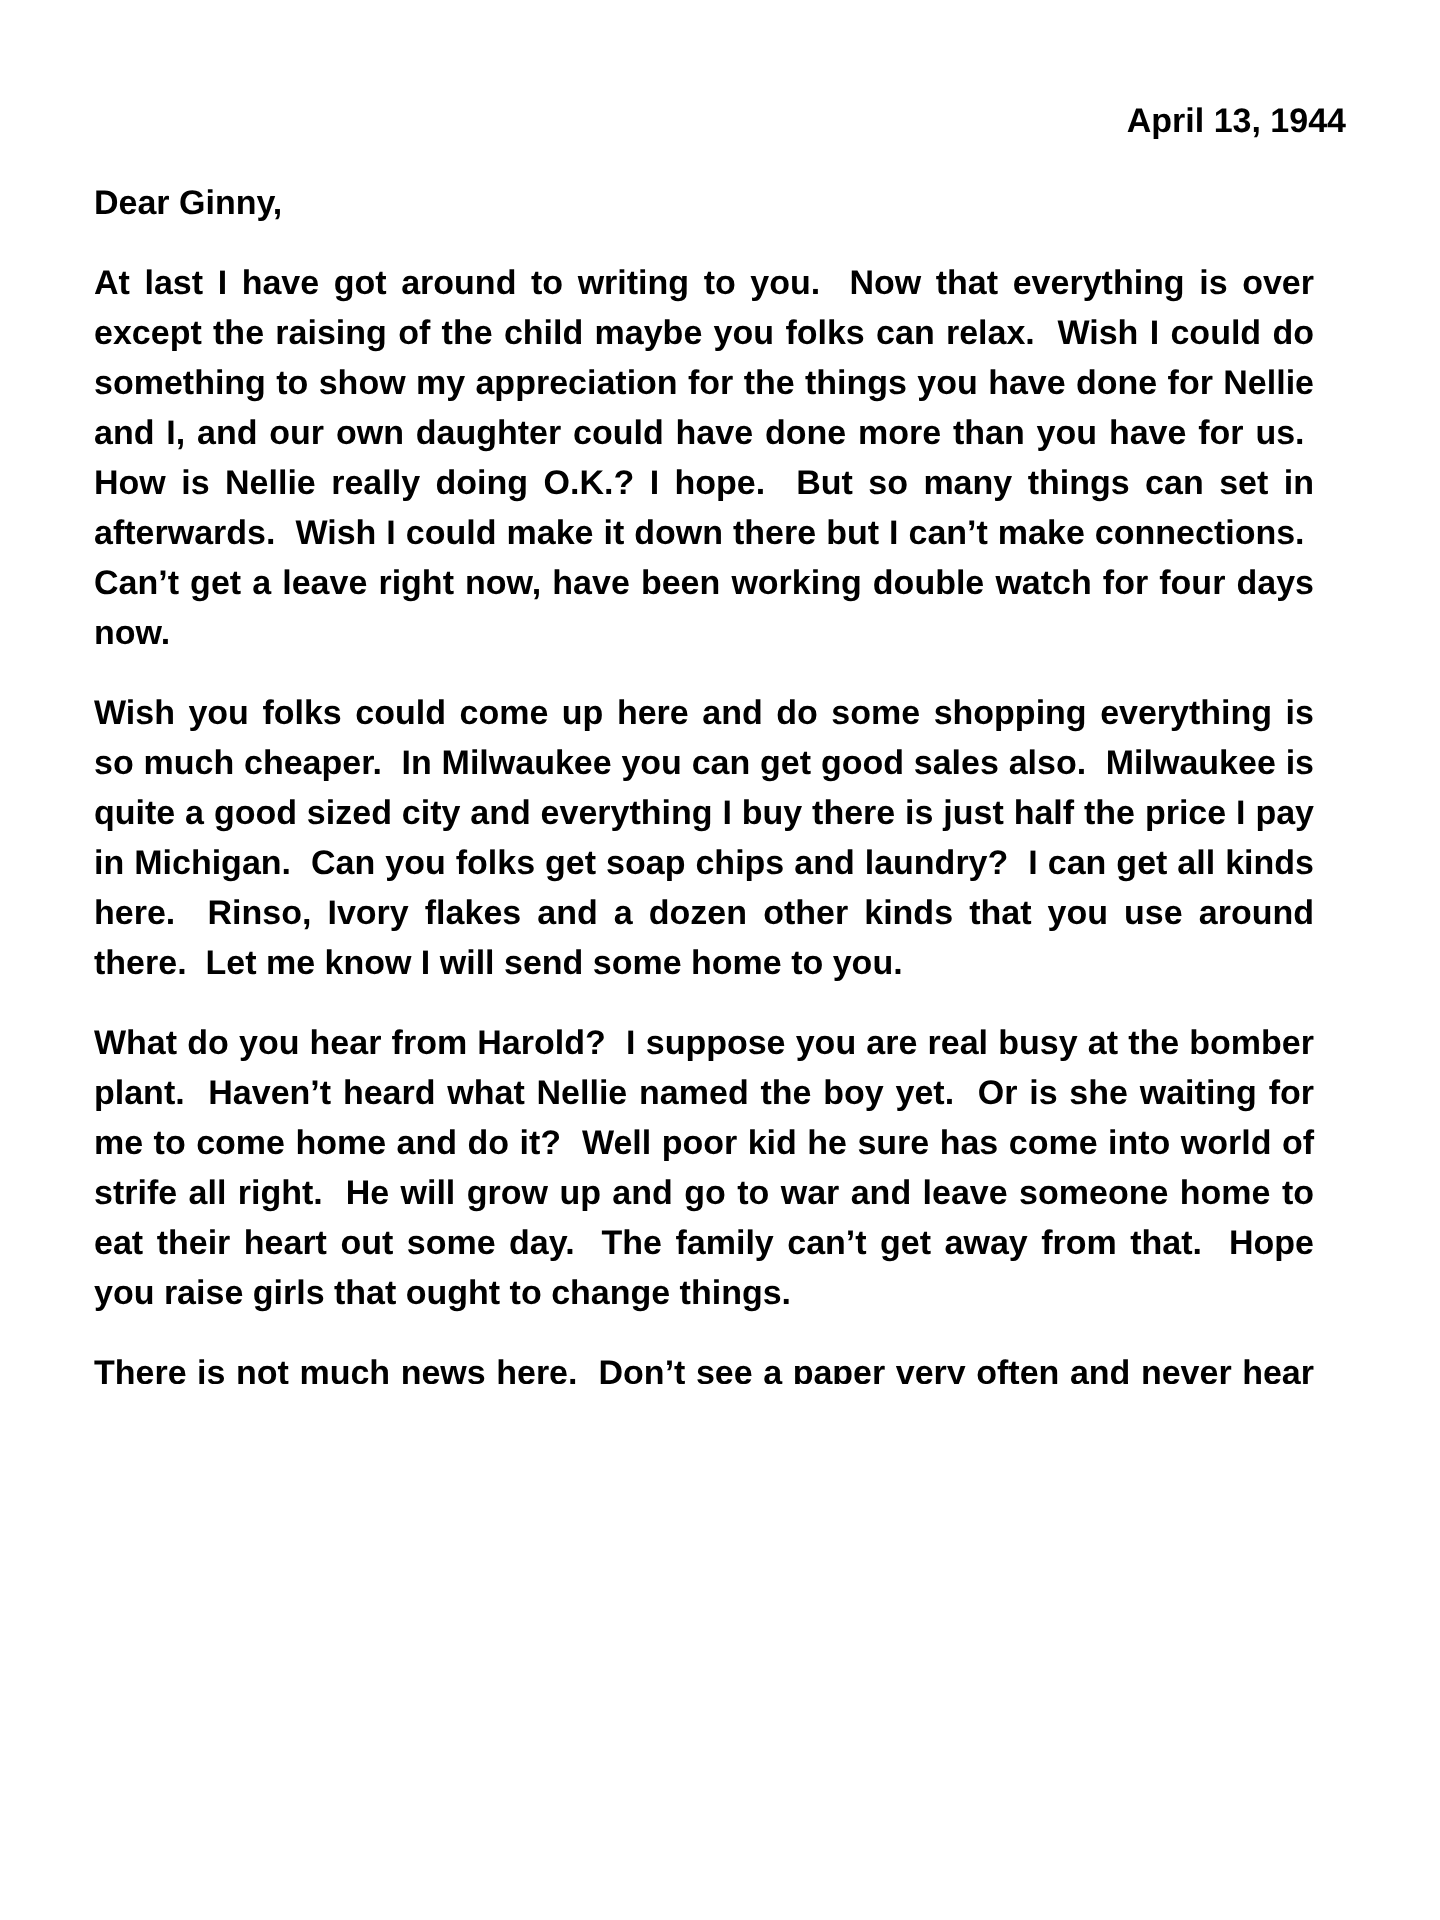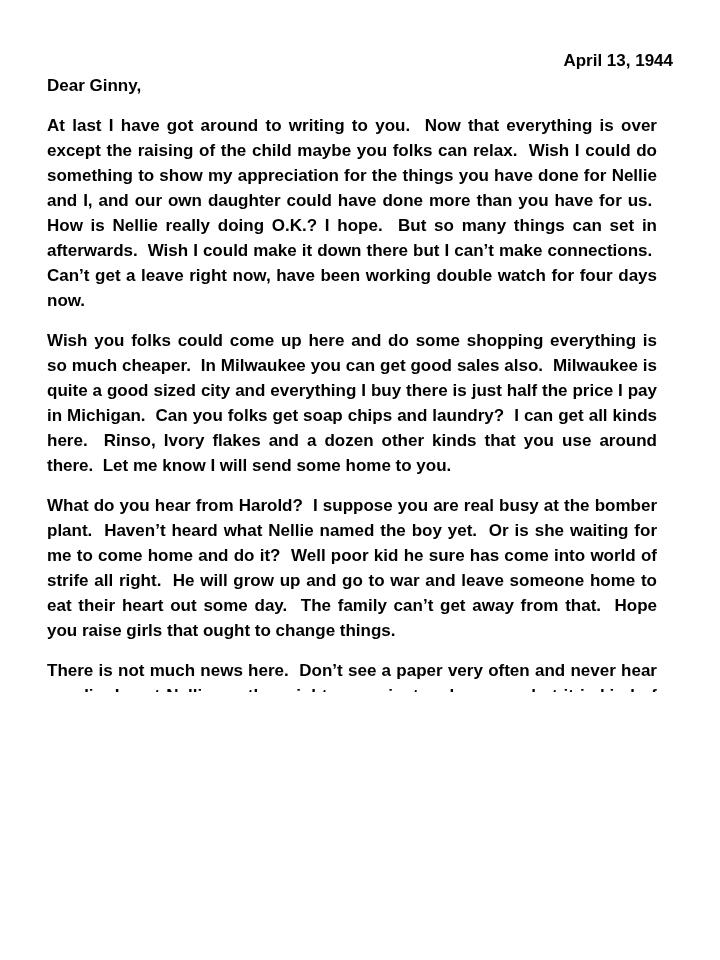--- a/index.html
+++ b/index.html
@@ -21,21 +21,21 @@
     padding: 48px 47px 0 47px;
     overflow: hidden;
   }
   .date-block {
     text-align: right;
   }
   .date-block div {
     white-space: nowrap;
   }
   .salutation {
-    margin-top: 0;
+    margin-top: 16px;
   }
   .para {
     margin: 15px 16px 0 0;
     text-align: justify;
   }
   .signature {
     margin-top: 16px;
     text-align: center;
     padding-left: 22px;
   }

